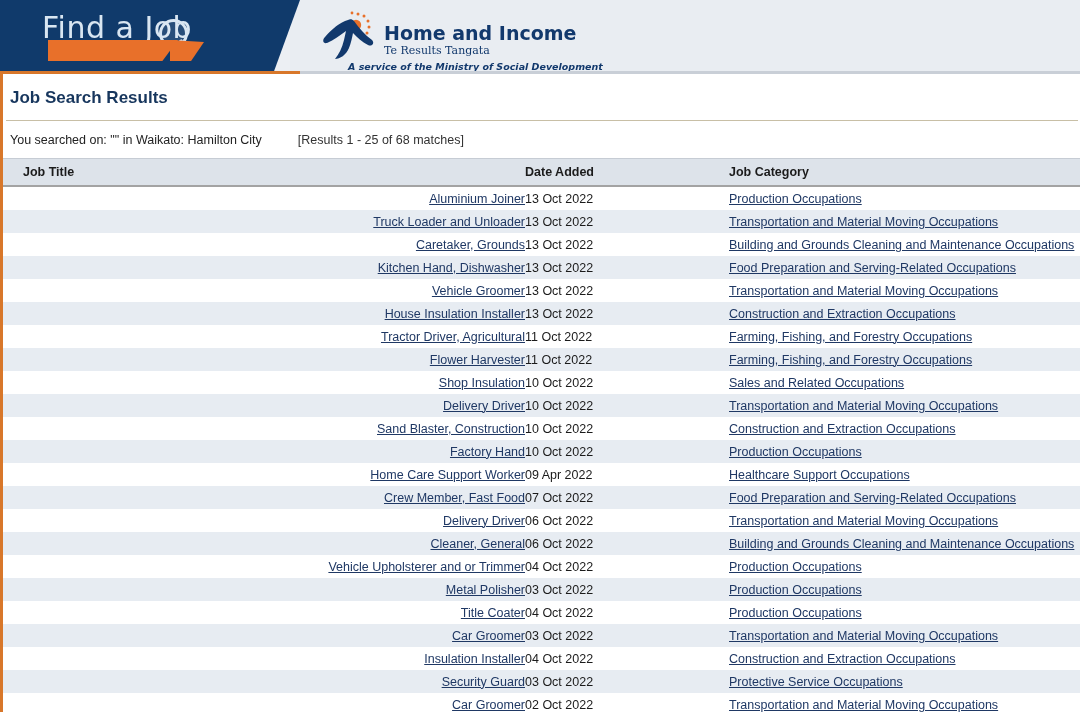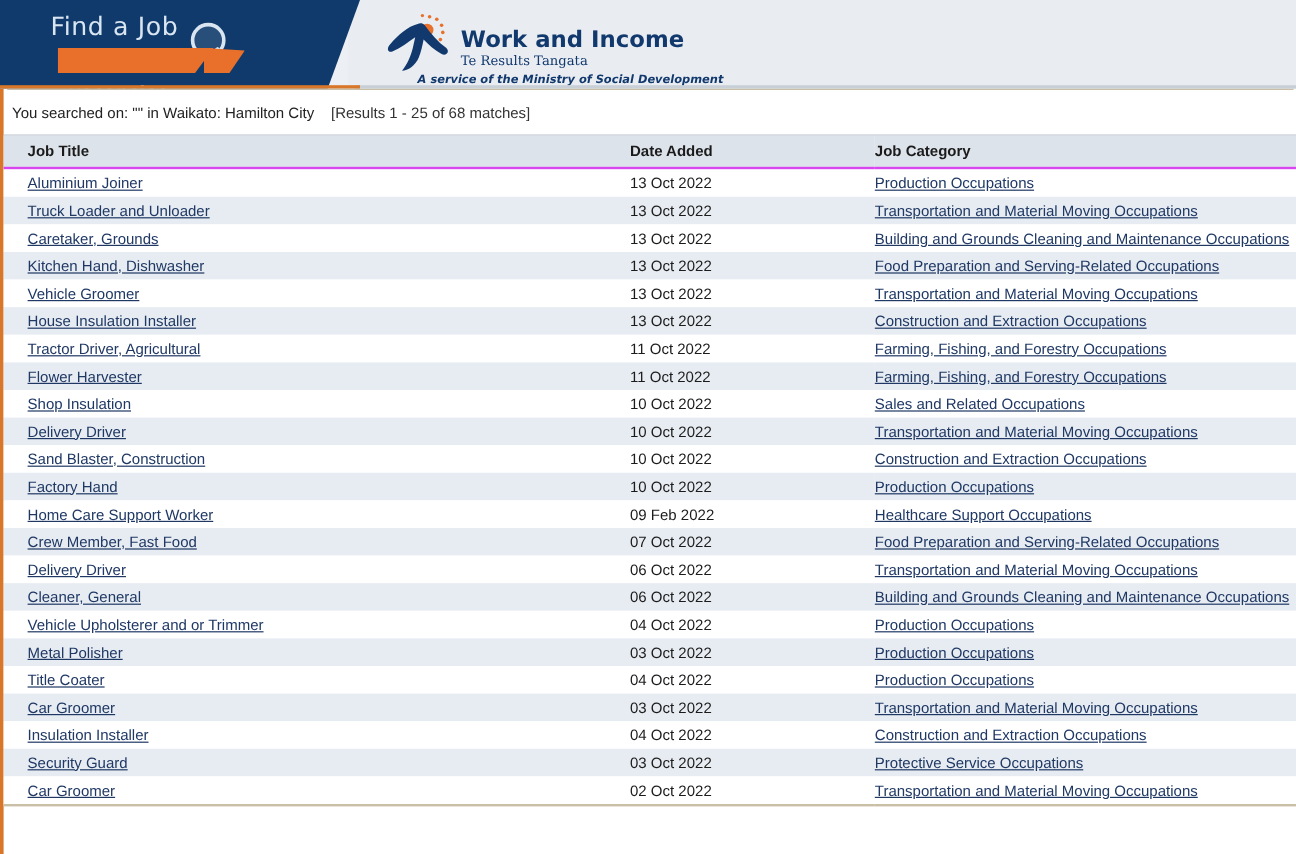--- a/index.html
+++ b/index.html
@@ -51,21 +51,21 @@
   .faj-logo {
     position: absolute;
     left: 42px;
     top: 10px;
     width: 200px;
     height: 56px;
   }
   .faj-text {
     position: absolute;
     left: 0; top: 0;
-    font-size: 21px;
+    font-size: 30px;
     letter-spacing: 0.5px;
     color: #d9e6f2;
     font-family: "DejaVu Sans", sans-serif;
     white-space: nowrap;
   }
   .faj-glass {
     position: absolute;
     left: 117px;
     top: 9px;
     width: 23px;
@@ -185,50 +185,50 @@
   }
   .searched-on {
     font-size: 12.5px;
     color: #222222;
     padding: 12px 0 11px 7px;
     white-space: nowrap;
   }
   .searched-on b { font-weight: normal; text-align: center; }
   .searched-on .results {
     display: inline-block;
-    margin-left: 14px;
+    margin-left: 36px;
     color: #333333;
   }
 
   
   table.results {
     width: 1080px;
     border-collapse: collapse;
     table-layout: fixed;
     font-size: 12.5px;
   }
   table.results th {
     background: #dde3ea;
     text-align: left;
     font-weight: bold;
     font-size: 12.5px;
     color: #1b1b1b;
     padding: 6px 0 6px 0;
-    border-bottom: 2px solid #d946ef;
+    border-bottom: 2px solid #a3a3a3;
     border-top: 1px solid #c6ccd4;
   }
   table.results td {
     padding: 4.5px 0 4.5px 0;
     vertical-align: top;
   }
   table.results tbody tr:nth-child(odd) { background: #ffffff; }
   table.results tbody tr:nth-child(even) { background: #e7ecf2; }
   table.results tbody tr:last-child td { border-bottom: 2px solid #c8bfa6; }
 
-  .col-title  { width: 502px; padding-left: 20px !important; }
+  .col-title  { width: 502px; padding-left: 20px !important; text-align: right; }
   .col-date   { width: 204px; }
   .col-cat    { width: 374px; }
   th.col-title { padding-left: 20px !important; }
   th.col-date  { padding-left: 0; }
   th.col-cat   { padding-left: 0; }
 
   a.joblink {
     color: #1f3864;
     text-decoration: underline;
     font-size: 12.5px;
@@ -260,31 +260,32 @@
         <circle cx="40" cy="4" r="1.5"></circle>
           <circle cx="46" cy="6" r="1.5"></circle>
         <circle cx="50" cy="11" r="1.5"></circle>
           <circle cx="51" cy="17" r="1.5"></circle>
         <circle cx="49" cy="23" r="1.5"></circle>
           <circle cx="34" cy="3" r="1.4"></circle>
         <circle cx="38" cy="15" r="5.2"></circle>
       </g>
       <path d="M30 10 C22 12 14 19 7 27 C4 30 5 34 9 33 C16 30 22 25 28 21 L26 30 C24 38 21 44 17 49 C22 49 28 45 31 38 C33 33 34 28 35 23 C39 27 44 32 50 35 C54 37 57 33 54 30 C47 25 41 18 36 11 C34 9 32 9 30 10 Z" fill="#12396d"></path>
     </svg>
-    <div class="wi-title">Work and Income</div>
+    <div class="wi-title">Home and Income</div>
     <div class="wi-maori">Te Results Tangata</div>
     <div class="wi-tag">A service of the Ministry of Social Development</div>
   </div>
 
   <div class="masthead-underline-right"></div>
   <div class="masthead-underline" style="right:auto;width:300px;"></div>
 </div>
 
 <div class="page">
 
+  <h1 class="page-title">Job Search Results</h1>
 
   <div class="rule"></div>
 
   <div class="searched-on">
     <span>You searched on: "" in </span><b>Waikato: Hamilton City</b><span class="results">[Results 1 - 25 of 68 matches]</span>
   </div>
 
   <table class="results">
     <thead>
       <tr>
@@ -349,21 +350,21 @@
           <td class="col-date date-cell">10 Oct 2022</td>
           <td class="col-cat"><a class="joblink" href="#">Construction and Extraction Occupations</a></td>
         </tr>
         <tr>
           <td class="col-title"><a class="joblink" href="#">Factory Hand</a></td>
           <td class="col-date date-cell">10 Oct 2022</td>
           <td class="col-cat"><a class="joblink" href="#">Production Occupations</a></td>
         </tr>
         <tr>
           <td class="col-title"><a class="joblink" href="#">Home Care Support Worker</a></td>
-          <td class="col-date date-cell">09 Feb 2022</td>
+          <td class="col-date date-cell">09 Apr 2022</td>
           <td class="col-cat"><a class="joblink" href="#">Healthcare Support Occupations</a></td>
         </tr>
         <tr>
           <td class="col-title"><a class="joblink" href="#">Crew Member, Fast Food</a></td>
           <td class="col-date date-cell">07 Oct 2022</td>
           <td class="col-cat"><a class="joblink" href="#">Food Preparation and Serving-Related Occupations</a></td>
         </tr>
         <tr>
           <td class="col-title"><a class="joblink" href="#">Delivery Driver</a></td>
           <td class="col-date date-cell">06 Oct 2022</td>

